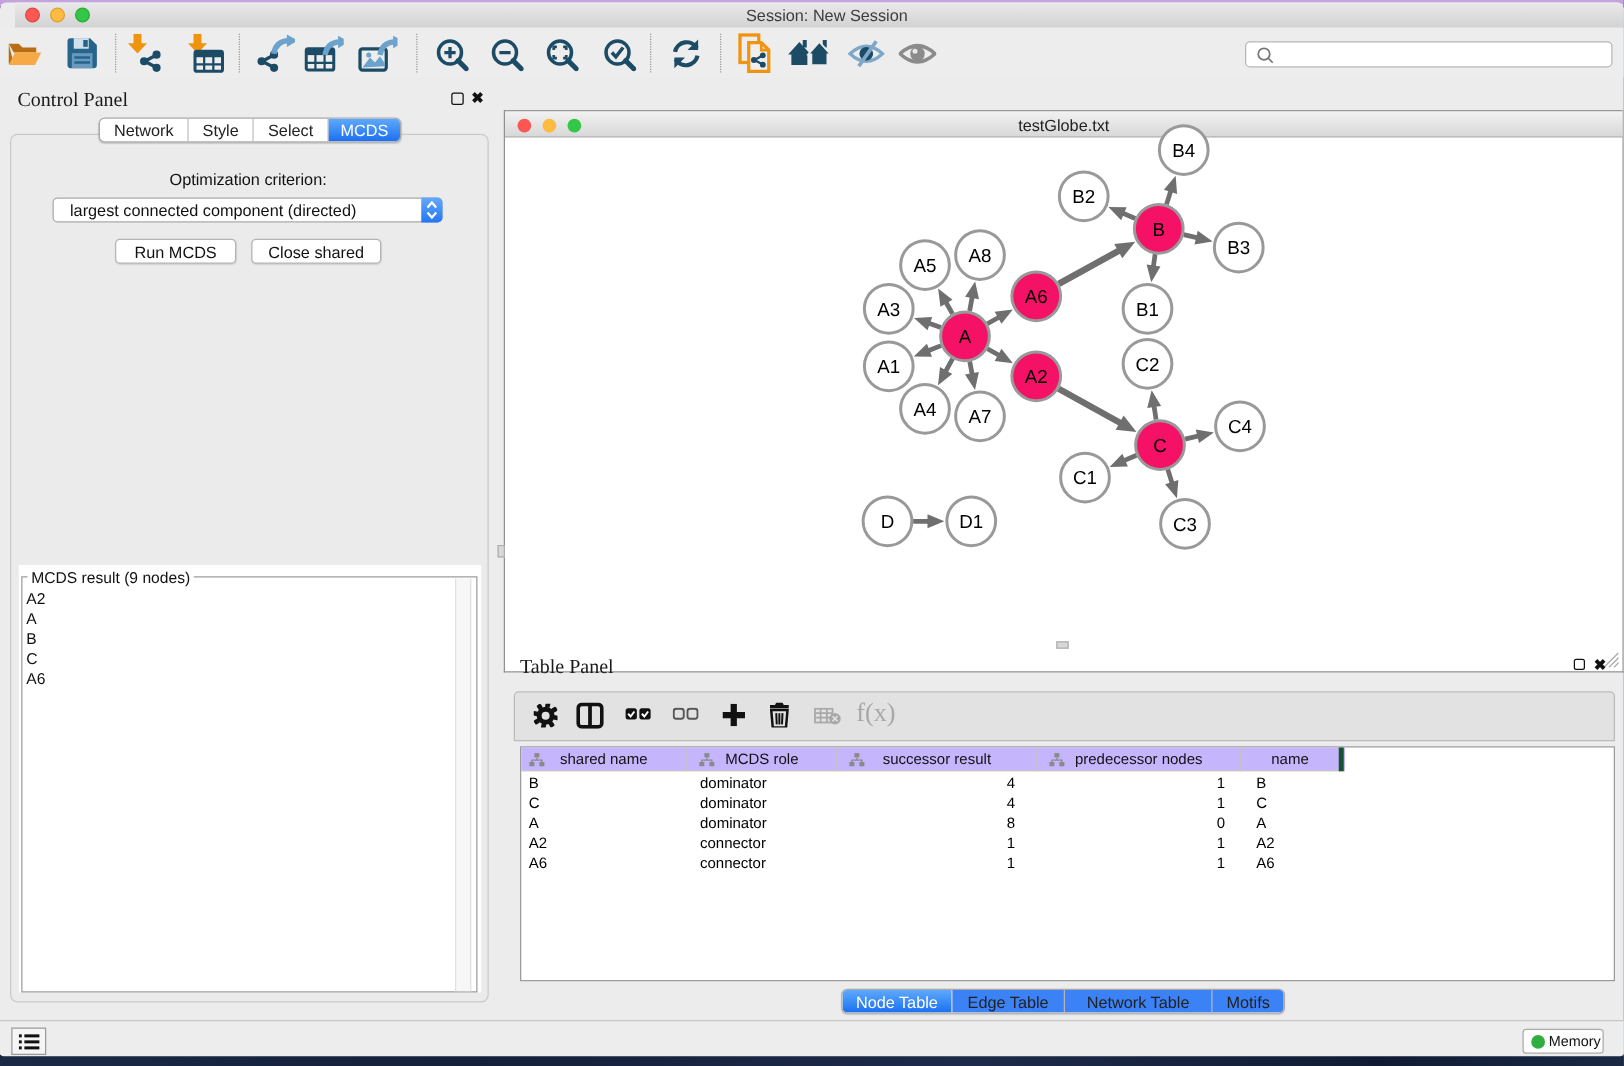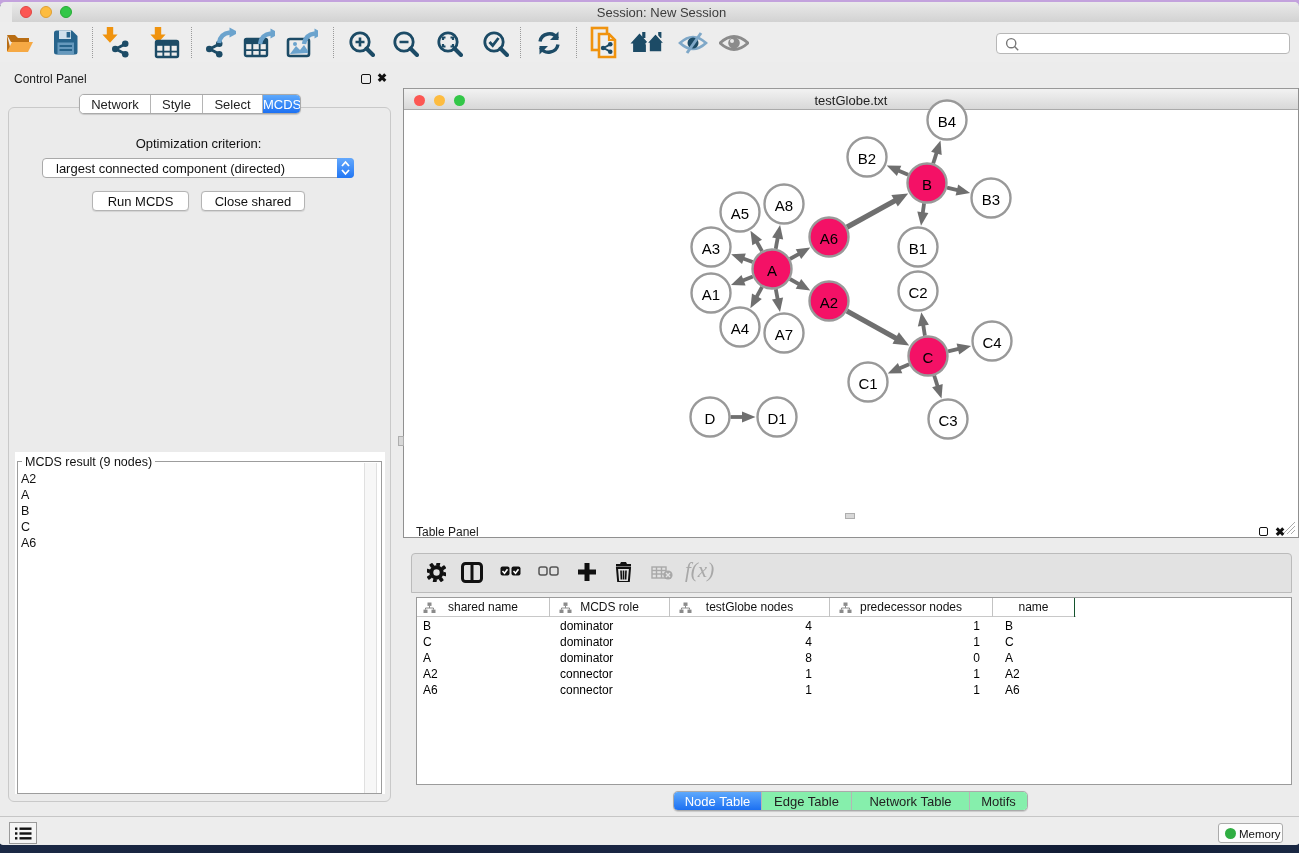--- a/index.html
+++ b/index.html
@@ -12,21 +12,21 @@
 #inner { position:absolute; left:0; top:-2px; width:1299px; height:853px; }
 #titlebar { position:absolute; left:12px; top:0; width:100%; height:23px;
   background:linear-gradient(#ececec,#d2d2d2); border-bottom:1px solid #b1b1b1;
   border-radius:5px 5px 0 0; }
 #titlebar .t { position:absolute; width:100%; text-align:center; top:4.5px;
   font-size:13px; color:#3c3c3c; }
 .tl { position:absolute; top:5.5px; width:12px; height:12px; border-radius:50%; }
 #toolbar { position:absolute; left:0; top:22px; width:100%; height:40px; background:#ededed; }
 #search { position:absolute; left:996px; top:33px; width:294px; height:21px;
   background:#fff; border:1px solid #b7b7b7; border-radius:4px; }
-.panel-title { font-size:12px; color:#1a1a1a; }
+.panel-title { font-size:16px; color:#1a1a1a;font-family:Liberation Serif, serif; }
 .mini-sq { position:absolute; width:10px; height:10px; border:1.6px solid #111; border-radius:2px; }
 .mini-x { position:absolute; font-size:12px; font-weight:bold; color:#111; }
 #ctl-tabs { position:absolute; left:79px; top:94px; height:20px; display:flex; z-index:6;
   border:1px solid #aaa; border-radius:5px; background:#fff; overflow:hidden;
   box-shadow:0 0.5px 1px rgba(0,0,0,.15); }
 #ctl-tabs div { font-size:13px; color:#222; text-align:center; line-height:19px;
   border-right:1px solid #b5b5b5; background:#fff; }
 #ctl-tabs div:last-child { border-right:none; }
 .tabsel { background:linear-gradient(#5ea9fc,#1c70f2) !important; color:#fff !important; }
 #ctl-body { position:absolute; left:8px; top:107px; width:383px; height:695px;
@@ -44,28 +44,28 @@
 #nw-title { position:absolute; left:0; top:0; width:100%; height:22px;
   background:linear-gradient(#f2f2f2,#d8d8d8); border-top:1px solid #999;
   border-bottom:1px solid #aaa; }
 #nw-title .t { position:absolute; width:100%; text-align:center; top:4px; font-size:13px; color:#222; }
 .tl2 { position:absolute; top:6px; width:11px; height:11px; border-radius:50%; }
 #tp-toolbar { position:absolute; left:411px; top:553px; width:881px; height:40px;
   background:#e2e2e2; border:1px solid #bbb; border-radius:4px 4px 0 0; }
 #tp-table { position:absolute; left:416px; top:597px; width:876px; height:188px;
   background:#fff; border:1px solid #9b9b9b; }
 #tp-header { position:absolute; left:417px; top:598px; width:659px; height:19px;
-  background:#ffffff; border-bottom:1px solid #c8c8c8; }
+  background:#c4b5fd; border-bottom:1px solid #c8c8c8; }
 .hcell { position:absolute; top:0; height:19px; border-right:1px solid #c3c3c3;
   font-size:12px; color:#111; text-align:center; line-height:19px; }
 #tp-tabs { position:absolute; left:673px; top:791px; height:20px; display:flex;
   border:1px solid #aaa; border-radius:5px; background:#fff; overflow:hidden;
   box-shadow:0 0.5px 1px rgba(0,0,0,.15); }
 #tp-tabs div { font-size:13px; color:#222; text-align:center; line-height:19px;
-  border-right:1px solid #b5b5b5; background:#86efac; }
+  border-right:1px solid #b5b5b5; background:#3b82f6; }
 #tp-tabs div:last-child { border-right:none; }
 #statusbar { position:absolute; left:0; top:816px; width:100%; height:28px;
   background:#ededed; border-top:1px solid #c6c6c6; }
 #memory { position:absolute; left:1218px; top:823px; width:65px; height:20px;
   background:#fdfdfd; border:1px solid #ababab; border-radius:3px; font-size:12px;
   color:#111; }
 #listbtn { position:absolute; left:9px; top:822px; width:28px; height:22px;
   background:#f5f5f5; border:1px solid #9a9a9a; }
 </style></head>
 <body>
@@ -208,21 +208,21 @@
         </svg>
   </div>
 
   <div class="panel-title" style="position:absolute;left:14px;top:72px">Control Panel</div>
   <div class="mini-sq" style="left:361px;top:74px"></div>
   <div class="mini-x" style="left:377px;top:71px">✖</div>
   <div id="ctl-tabs">
     <div style="width:71px">Network</div>
     <div style="width:52px">Style</div>
     <div style="width:60px">Select</div>
-    <div style="width:37px" class="tabsel">MCDS</div>
+    <div style="width:57px" class="tabsel">MCDS</div>
   </div>
   <div id="ctl-body"></div>
   <div style="position:absolute;left:0;top:136px;width:397px;text-align:center;font-size:13px;color:#111">Optimization criterion:</div>
   <div id="combo">
     <div class="txt">largest connected component (directed)</div>
     <div class="step">
       <svg width="17" height="20" viewBox="0 0 17 20">
         <path d="M5 8 l3.5 -4 3.5 4" fill="none" stroke="#fff" stroke-width="1.8"></path>
         <path d="M5 12 l3.5 4 3.5 -4" fill="none" stroke="#fff" stroke-width="1.8"></path>
           </svg>
@@ -381,28 +381,28 @@
         <g stroke="#a8a8a8" fill="none" stroke-width="1.4">
           <rect x="1" y="1" width="14" height="11"></rect>
           <line x1="1" y1="4.5" x2="15" y2="4.5"></line>
           <line x1="1" y1="8" x2="15" y2="8"></line>
           <line x1="5.5" y1="1" x2="5.5" y2="12"></line>
           <line x1="10.5" y1="1" x2="10.5" y2="12"></line>
         </g>
         <circle cx="17" cy="9" r="4.6" fill="#a8a8a8"></circle>
         <path d="M15 7 l4 4 M19 7 l-4 4" stroke="#e2e2e2" stroke-width="1.4"></path>
       </svg>
-  <div style="position:absolute;left:685px;top:558px;width:34px;height:26px;font-family:'Liberation Serif',serif;font-style:italic;font-size:21px;color:#a8a8a8">f(x)</div>
+  <div style="position:absolute;left:685px;top:558px;width:34px;height:26px;font-family:'Liberation Serif',serif;font-size:21px;color:#a8a8a8">f(x)</div>
   <div id="tp-table"></div>
   <div id="tp-header">
     <div class="hcell" style="left:0;width:133px">shared name</div>
     <div class="hcell" style="left:133px;width:120px">MCDS role</div>
-    <div class="hcell" style="left:253px;width:160px">testGlobe nodes</div>
+    <div class="hcell" style="left:253px;width:160px">successor result</div>
     <div class="hcell" style="left:413px;width:163px">predecessor nodes</div>
-    <div class="hcell" style="left:576px;width:82px;border-right:1px solid #14532d">name</div>
+    <div class="hcell" style="left:576px;width:82px;border-right:4px solid #14532d">name</div>
   </div>
   <svg style="position:absolute;left:423px;top:602px" width="13" height="12" viewBox="0 0 13 12">
         <g fill="#8a8a8a">
           <rect x="4.5" y="0.5" width="4" height="3.4"></rect>
           <rect x="0.5" y="7.6" width="4" height="3.4"></rect>
           <rect x="8.5" y="7.6" width="4" height="3.4"></rect>
         </g>
         <path d="M6.5 4 v2 M2.5 7.6 v-1.6 h8 v1.6" fill="none" stroke="#8a8a8a" stroke-width="1"></path>
       </svg>
   <svg style="position:absolute;left:559px;top:602px" width="13" height="12" viewBox="0 0 13 12">

